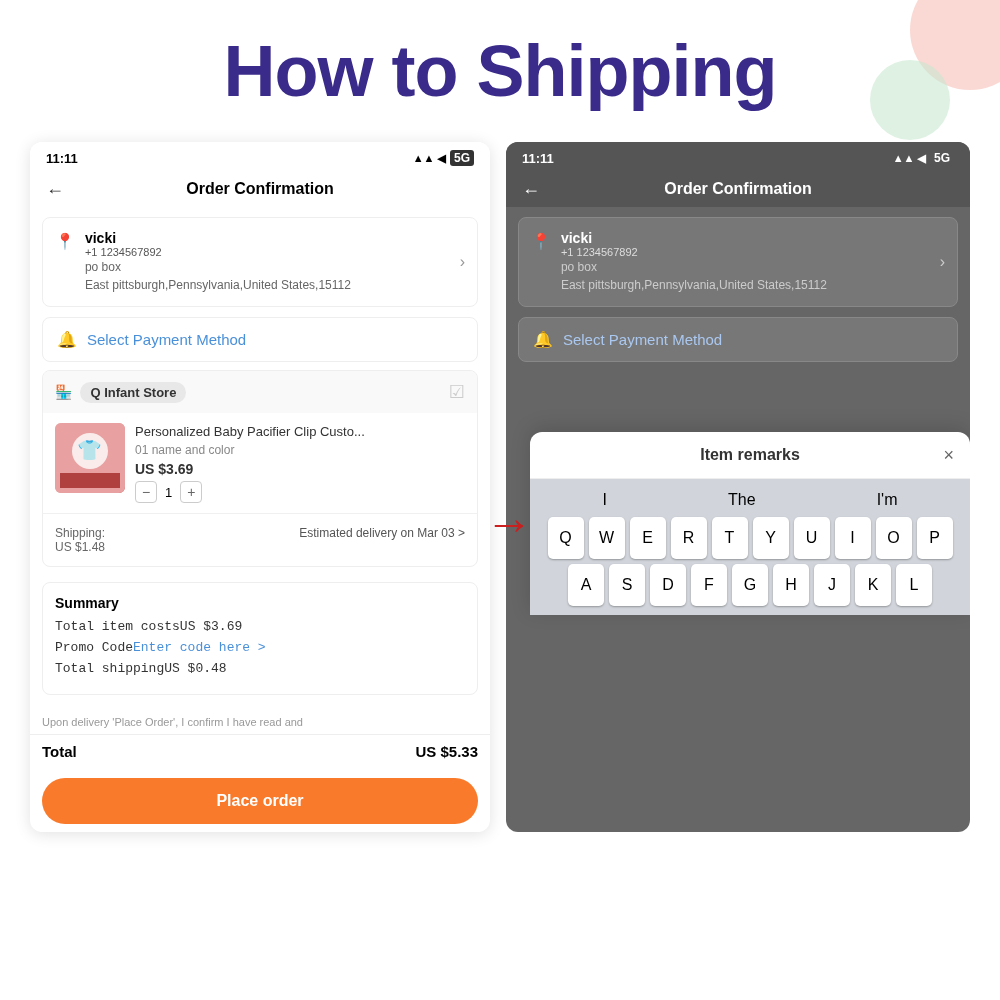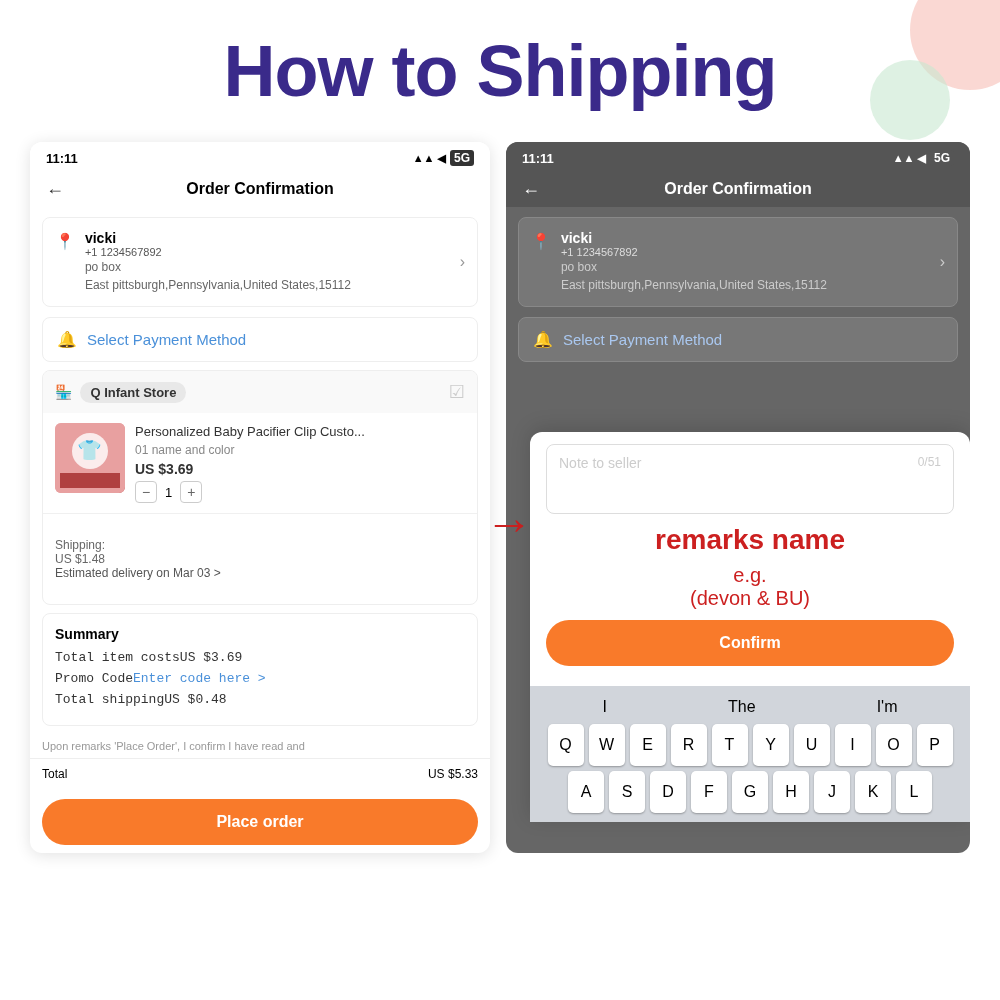--- a/index.html
+++ b/index.html
@@ -264,33 +264,32 @@
       align-items: center;
       justify-content: center;
       font-size: 14px;
       color: #666;
       cursor: pointer;
     }
     .qty-num { font-size: 13px; }
 
     
     .shipping-row {
-      padding: 24px 12px;
+      padding: 12px 12px;
       border-top: 1px solid #f0f0f0;
       display: flex;
       justify-content: space-between;
       font-size: 12px;
-      flex-direction: column;
     }
     .shipping-left { color: #666; }
     .shipping-right { color: #555; }
 
     
     .summary-section {
-      margin: 8px 12px;
+      margin: 15px 12px;
       border: 1px solid #eee;
       border-radius: 8px;
       padding: 12px;
     }
     .summary-title {
       font-weight: 700;
       font-size: 14px;
       margin-bottom: 8px;
     }
     .summary-row {
@@ -303,22 +302,22 @@
     .promo-link { color: #4a90d9; }
     .disclaimer {
       font-size: 11px;
       color: #999;
       padding: 6px 12px;
     }
     .total-row {
       display: flex;
       justify-content: space-between;
       padding: 8px 12px;
-      font-weight: 400;
-      font-size: 12px;
+      font-weight: 700;
+      font-size: 15px;
       border-top: 1px solid #eee;
     }
 
     
     .place-order-btn {
       margin: 10px 12px 8px;
       background: #f97a2a;
       border-radius: 24px;
       padding: 14px;
       text-align: center;
@@ -536,21 +535,21 @@
       </div>
       <div class="summary-row">
         <span>Promo Code</span>
         <span class="promo-link">Enter code here &gt;</span>
       </div>
       <div class="summary-row">
         <span>Total shipping</span>
         <span>US $0.48</span>
       </div>
     </div>
-    <div class="disclaimer">Upon remarks 'Place Order', I confirm I have read and</div>
+    <div class="disclaimer">Upon delivery 'Place Order', I confirm I have read and</div>
     <div class="total-row">
       <span>Total</span>
       <span>US $5.33</span>
     </div>
     <div class="place-order-btn">Place order</div>
   </div>
 
   <div class="phone-screen-right">
 
     <div class="status-bar status-bar-dark">
@@ -576,31 +575,23 @@
       </div>
       <span class="chevron-right" style="color:#ccc;">›</span>
     </div>
 
     <div style="margin:8px 12px;border:1px solid #888;border-radius:8px;padding:12px 14px;background:#777;display:flex;align-items:center;gap:10px;">
       <span style="font-size:16px;color:#ccc;">🔔</span>
       <span class="payment-text payment-text-dark">Select Payment Method</span>
     </div>
 
     <div class="remarks-popup">
-      <div class="remarks-content">
-        <div class="remarks-input-area">
-          <span class="remarks-placeholder">Note to seller</span>
-          <span class="remarks-char-count">0/51</span>
-        </div>
-        <div class="remarks-annotation">remarks name</div>
-        <div class="remarks-annotation-sub">
-          <span>e.g.</span><br>
-          <span>(devon &amp; BU)</span>
-        </div>
-        <div class="confirm-btn">Confirm</div>
+      <div class="remarks-header">
+        <span class="remarks-title">Item remarks</span>
+        <span class="remarks-close">×</span>
       </div>
 
       <div class="keyboard">
         <div class="keyboard-suggestions">
           <span>I</span>
           <span>The</span>
           <span>I'm</span>
         </div>
 
         <div class="keyboard-row">

